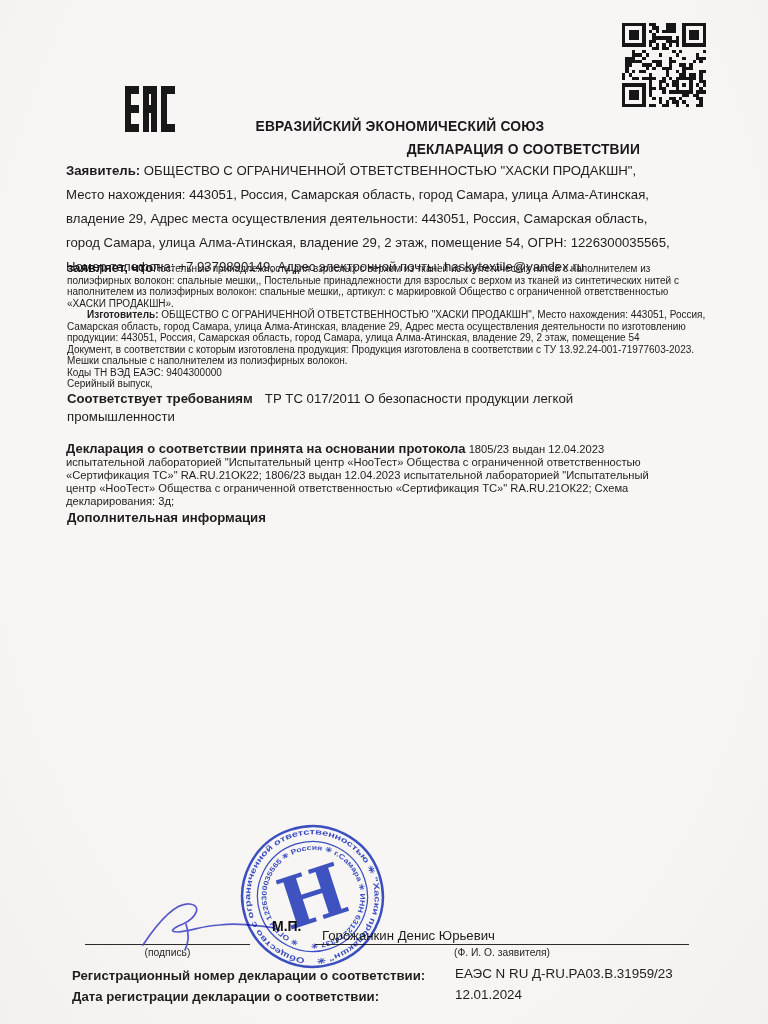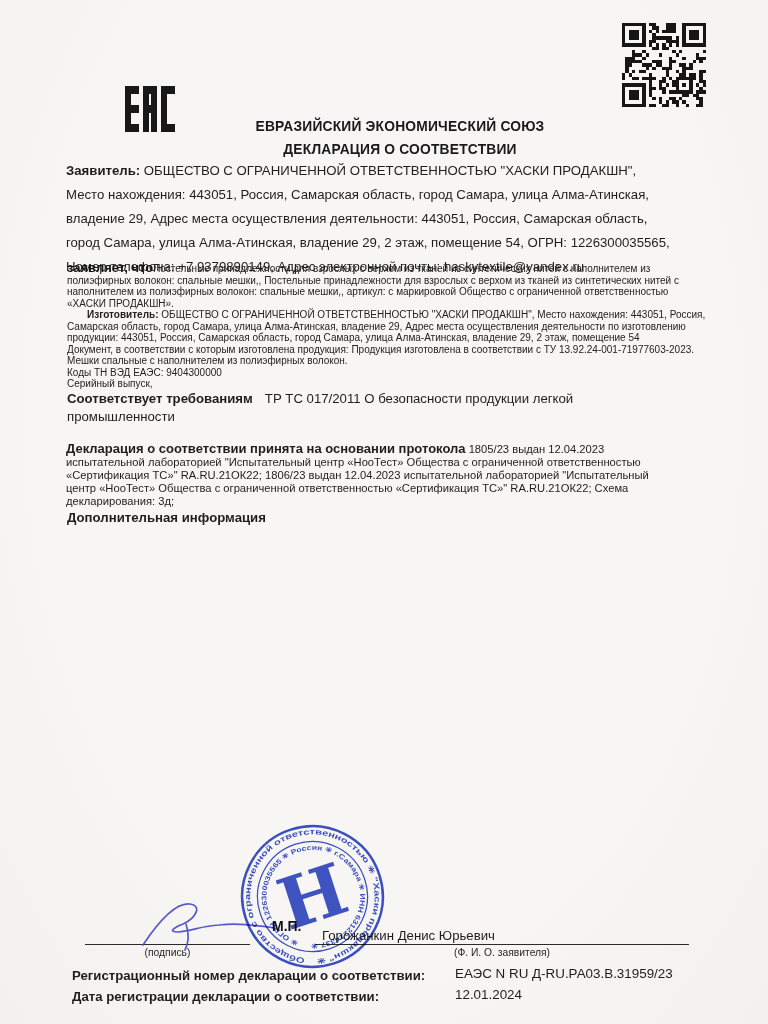--- a/index.html
+++ b/index.html
@@ -11,21 +11,21 @@
     -webkit-font-smoothing:antialiased;
   }
   .page{position:absolute;inset:0;background:radial-gradient(ellipse at 50% 40%, #f7f6f4 60%, #f2f1ee 100%);}
   
   .qr{position:absolute;left:622px;top:22px;width:84px;height:86px;}
   .qr svg{width:100%;height:100%;shape-rendering:crispEdges;}
   .eac{position:absolute;left:125px;top:86px;width:50px;height:46px;}
   .eac rect{fill:#181818;}
   .titles{position:absolute;left:160px;top:119px;width:480px;text-align:center;}
   .title-line{font-weight:bold;font-size:13.8px;letter-spacing:.2px;color:#19191c;}
-  .title-line + .title-line{margin-top:7.5px;}
+  .title-line + .title-line{margin-top:7.5px;text-align:right;}
   
   .blk{position:absolute;}
   .applicant{left:66px;top:159px;width:612px;font-size:13.2px;line-height:24px;}
   .applicant b{font-weight:bold;}
   .declares{left:67px;top:262px;width:640px;font-size:10px;line-height:11.5px;color:#222;}
   .declares .big-label{font-size:13px;font-weight:bold;margin-right:0;color:#151515;}
   .declares b{font-weight:bold;padding-left:20px;}
   .compliance{left:67px;top:390px;width:556px;font-size:13.2px;line-height:17.8px;}
   .compliance .lab{font-weight:bold;margin-right:12px;}
   .basis{left:66px;top:442px;width:600px;font-size:11.2px;line-height:13px;}

